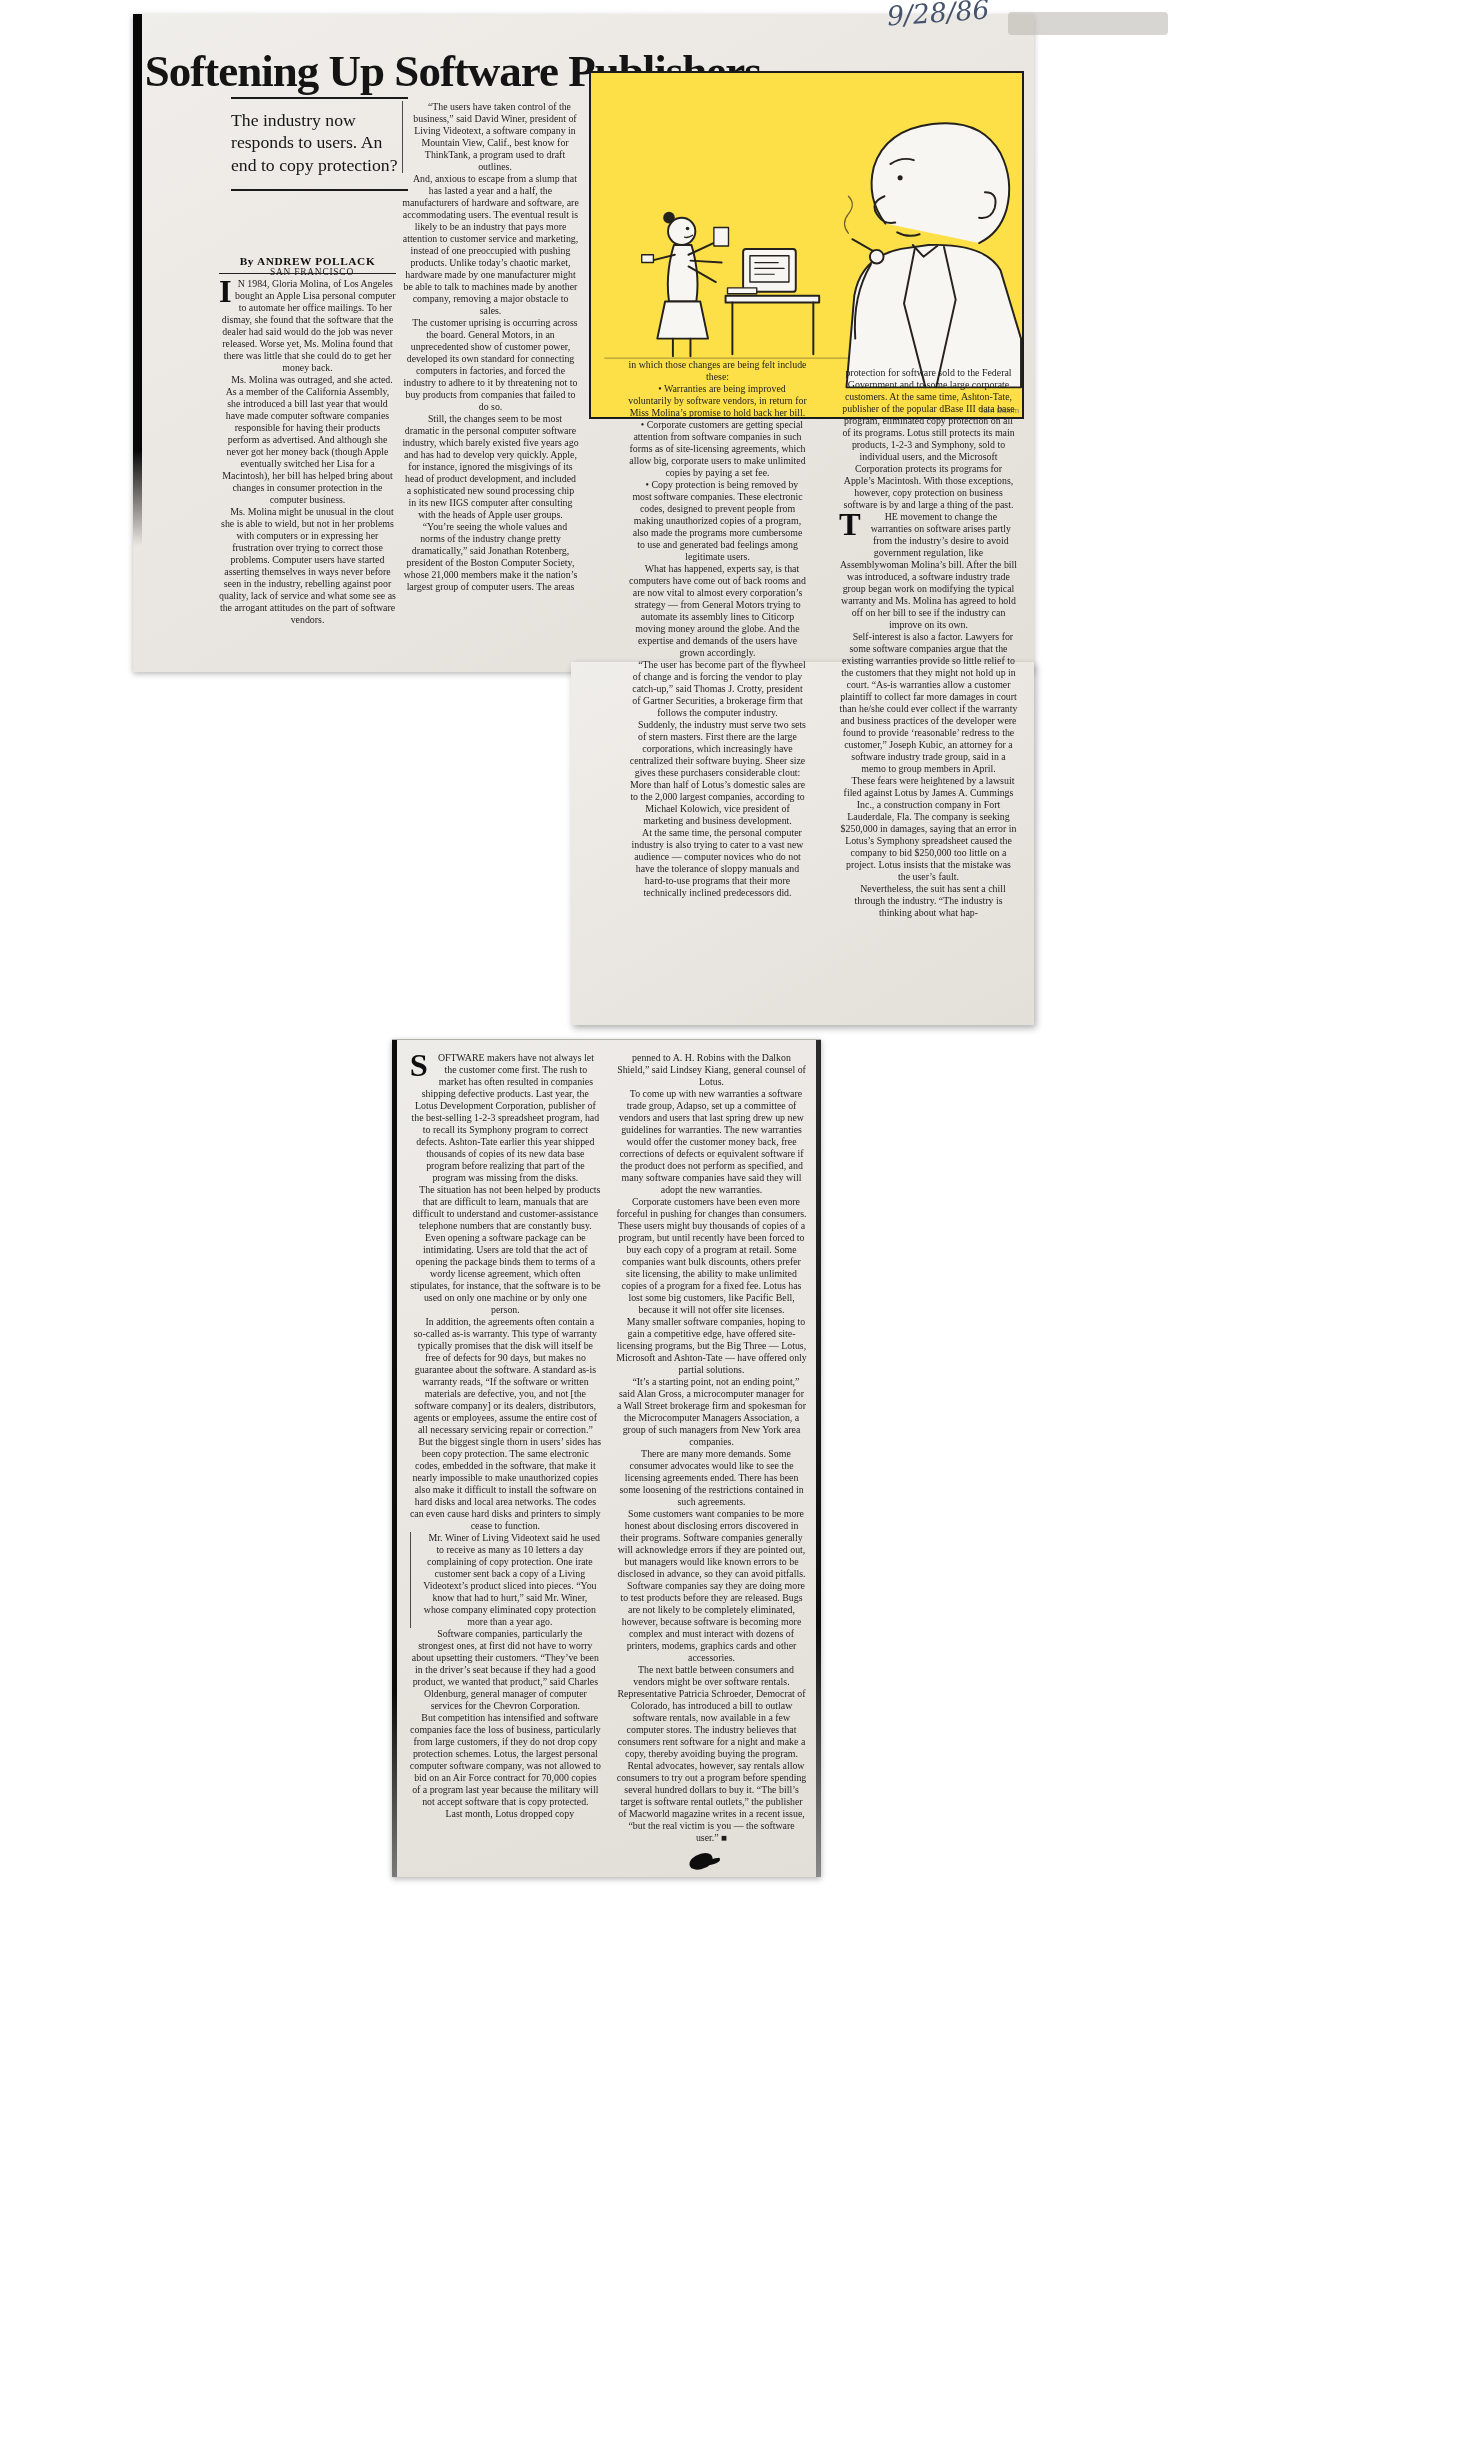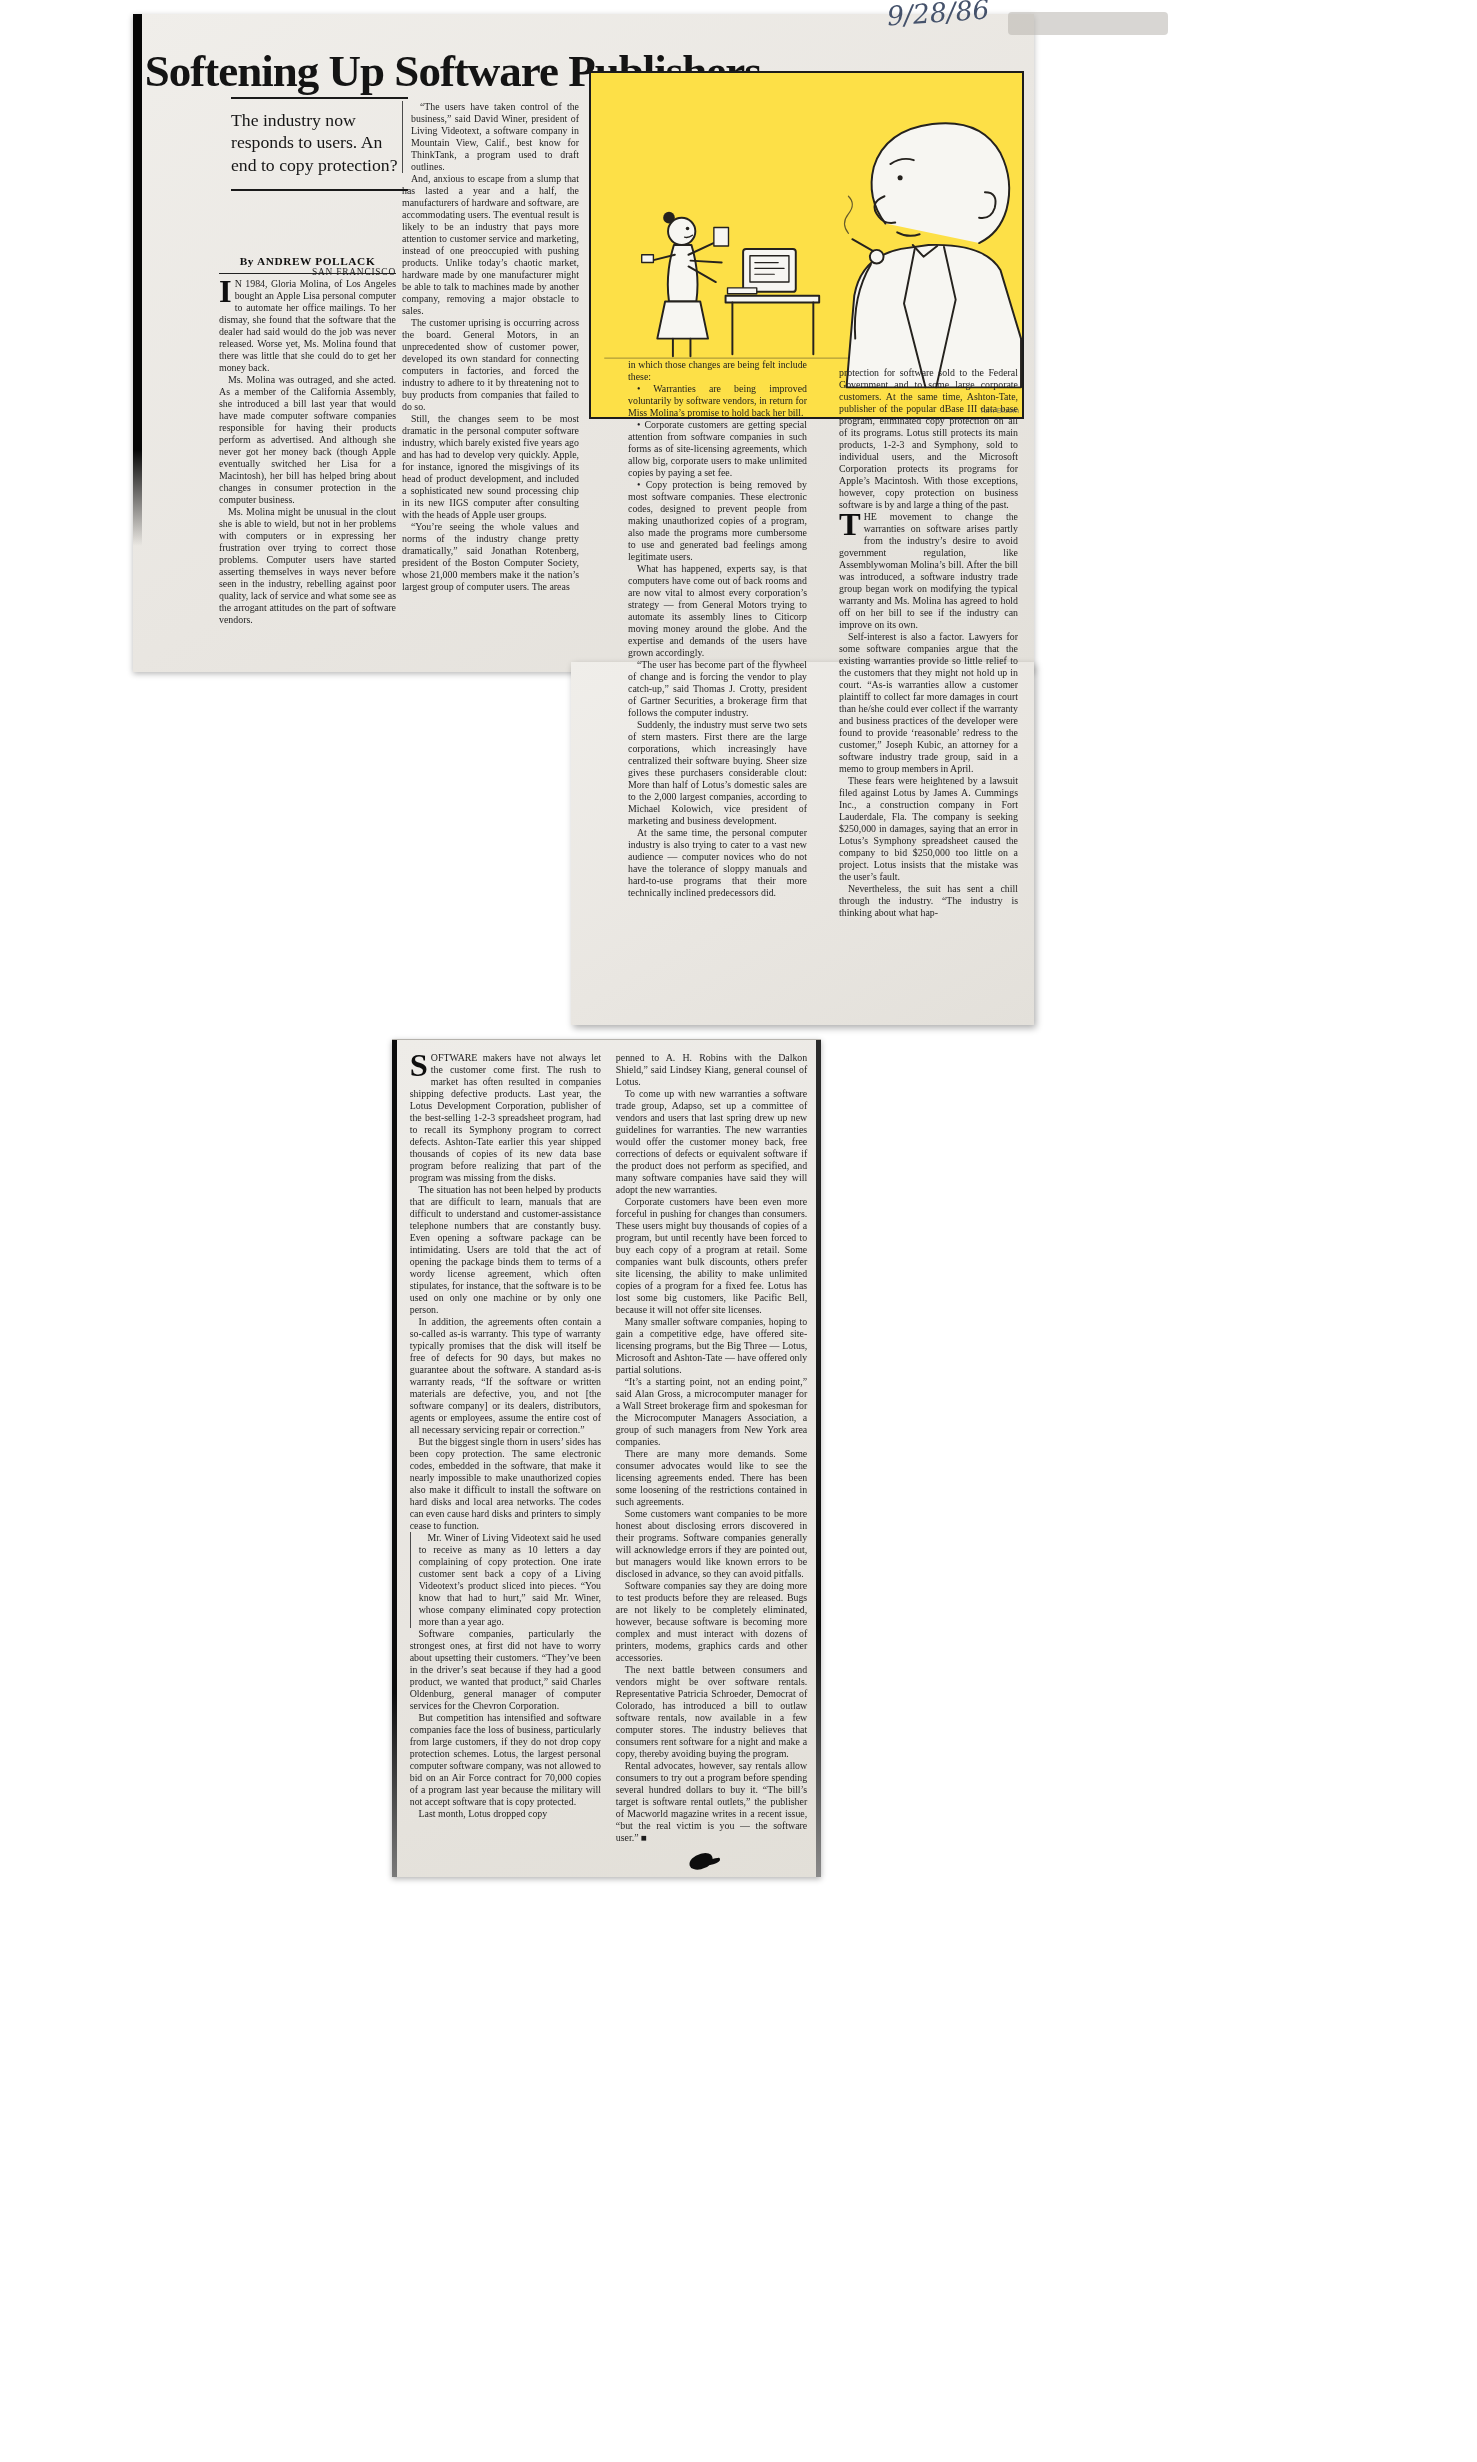--- a/index.html
+++ b/index.html
@@ -25,21 +25,21 @@
   .byline{position:absolute;left:86px;top:241px;width:177px;z-index:3;text-align:center;
           font:700 11.3px/13.8px "Liberation Serif",serif;letter-spacing:0.6px;color:#101010;
           padding-bottom:4.9px;border-bottom:1.5px solid #222;}
   .col{position:absolute;z-index:3;overflow:hidden;text-align:justify;color:#1d1d1d;
        font:400 9.9px/12px "Liberation Serif",serif;}
   .c1{left:86px;top:252px;width:177px;height:408px;}
   .c2{left:269px;top:87px;width:177px;height:573px;}
   .c3{left:495px;top:345px;width:179px;height:640px;}
   .c4{left:706px;top:353px;width:179px;height:654px;}
   .dateline{text-align:right;font-size:9.4px;letter-spacing:0.8px;margin:0 0 1px 0;color:#222;}
-  .col p,.colb p{margin:0;text-indent:8.9px;}
+  .col p,.colb p{margin:0;text-indent:8.9px;text-align:center;}
   .col p.cont,.colb p.cont,.col p.has-dc,.colb p.has-dc{text-indent:0;}
   .col p.pen-bracket,.colb p.pen-bracket{border-left:1.5px solid #4a4a4a;padding-left:8px;}
   .dropcap{float:left;font-size:32.5px;line-height:24.6px;font-weight:700;padding:1px 3px 0 0;color:#0f0f0f;}
 
   
   .cartoon{position:absolute;left:456px;top:57px;width:435px;height:348px;z-index:3;
            background:#fde047;border:2px solid #1c1c1c;box-sizing:border-box;}
   .cartoon svg{display:block;width:100%;height:100%;}
   .cartoon-credit{position:absolute;right:3px;bottom:1px;font:400 7.9px/8.9px "Liberation Sans",sans-serif;color:#777;}
 

